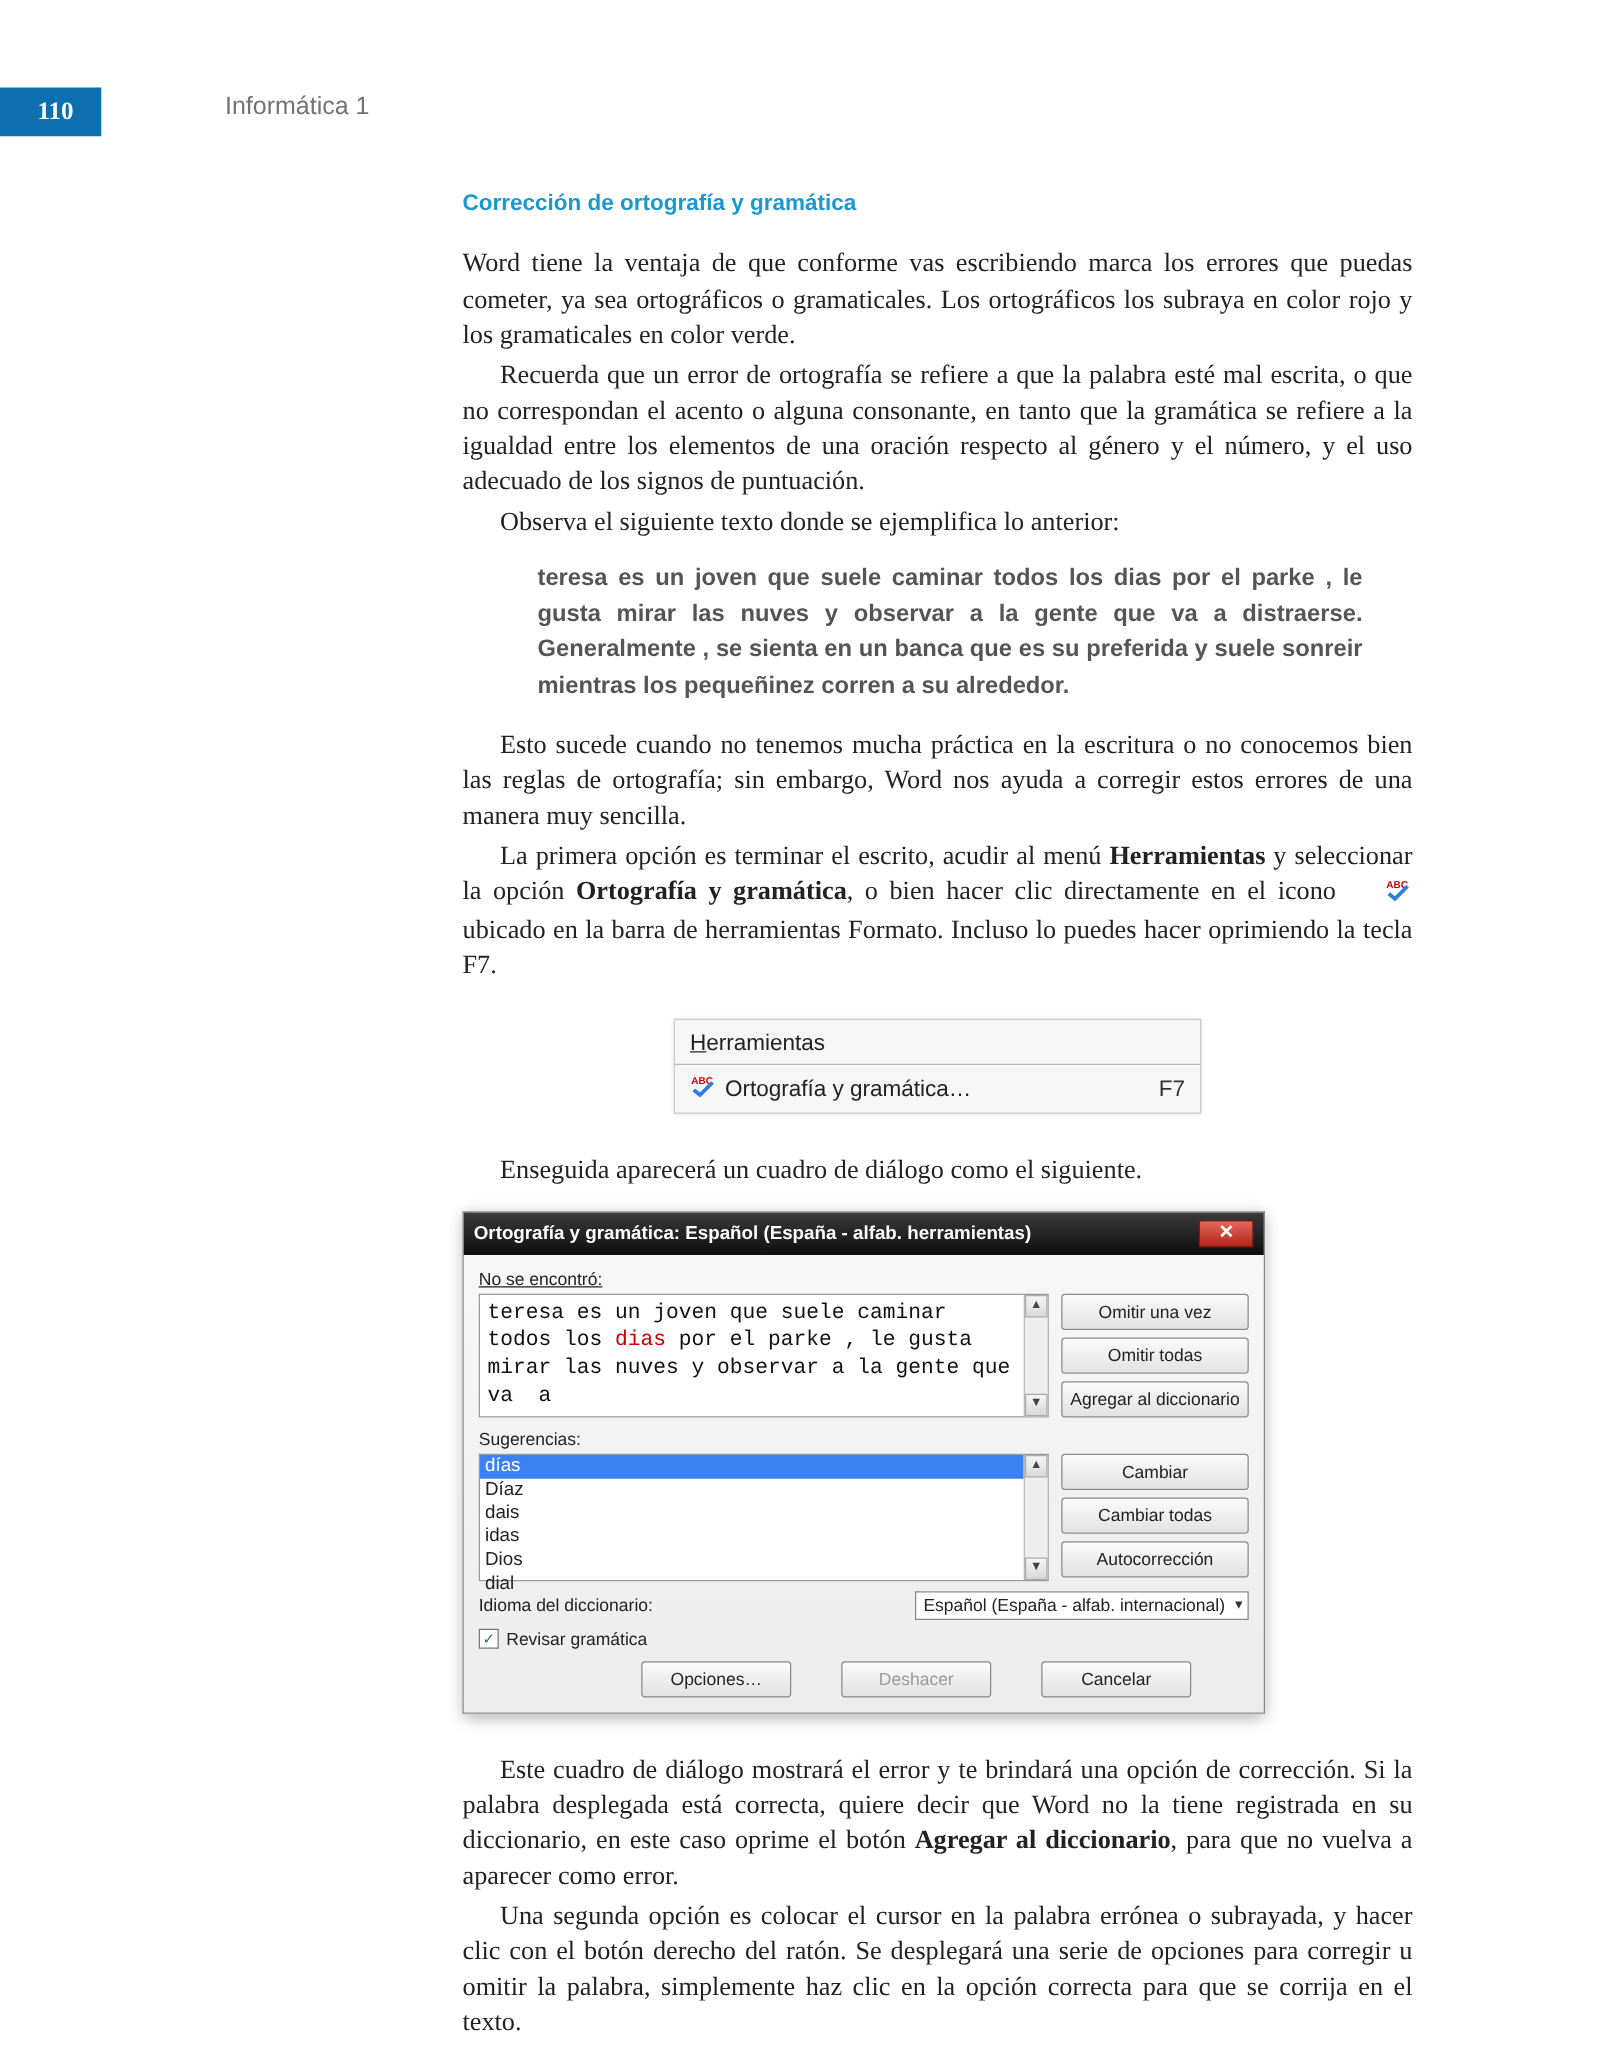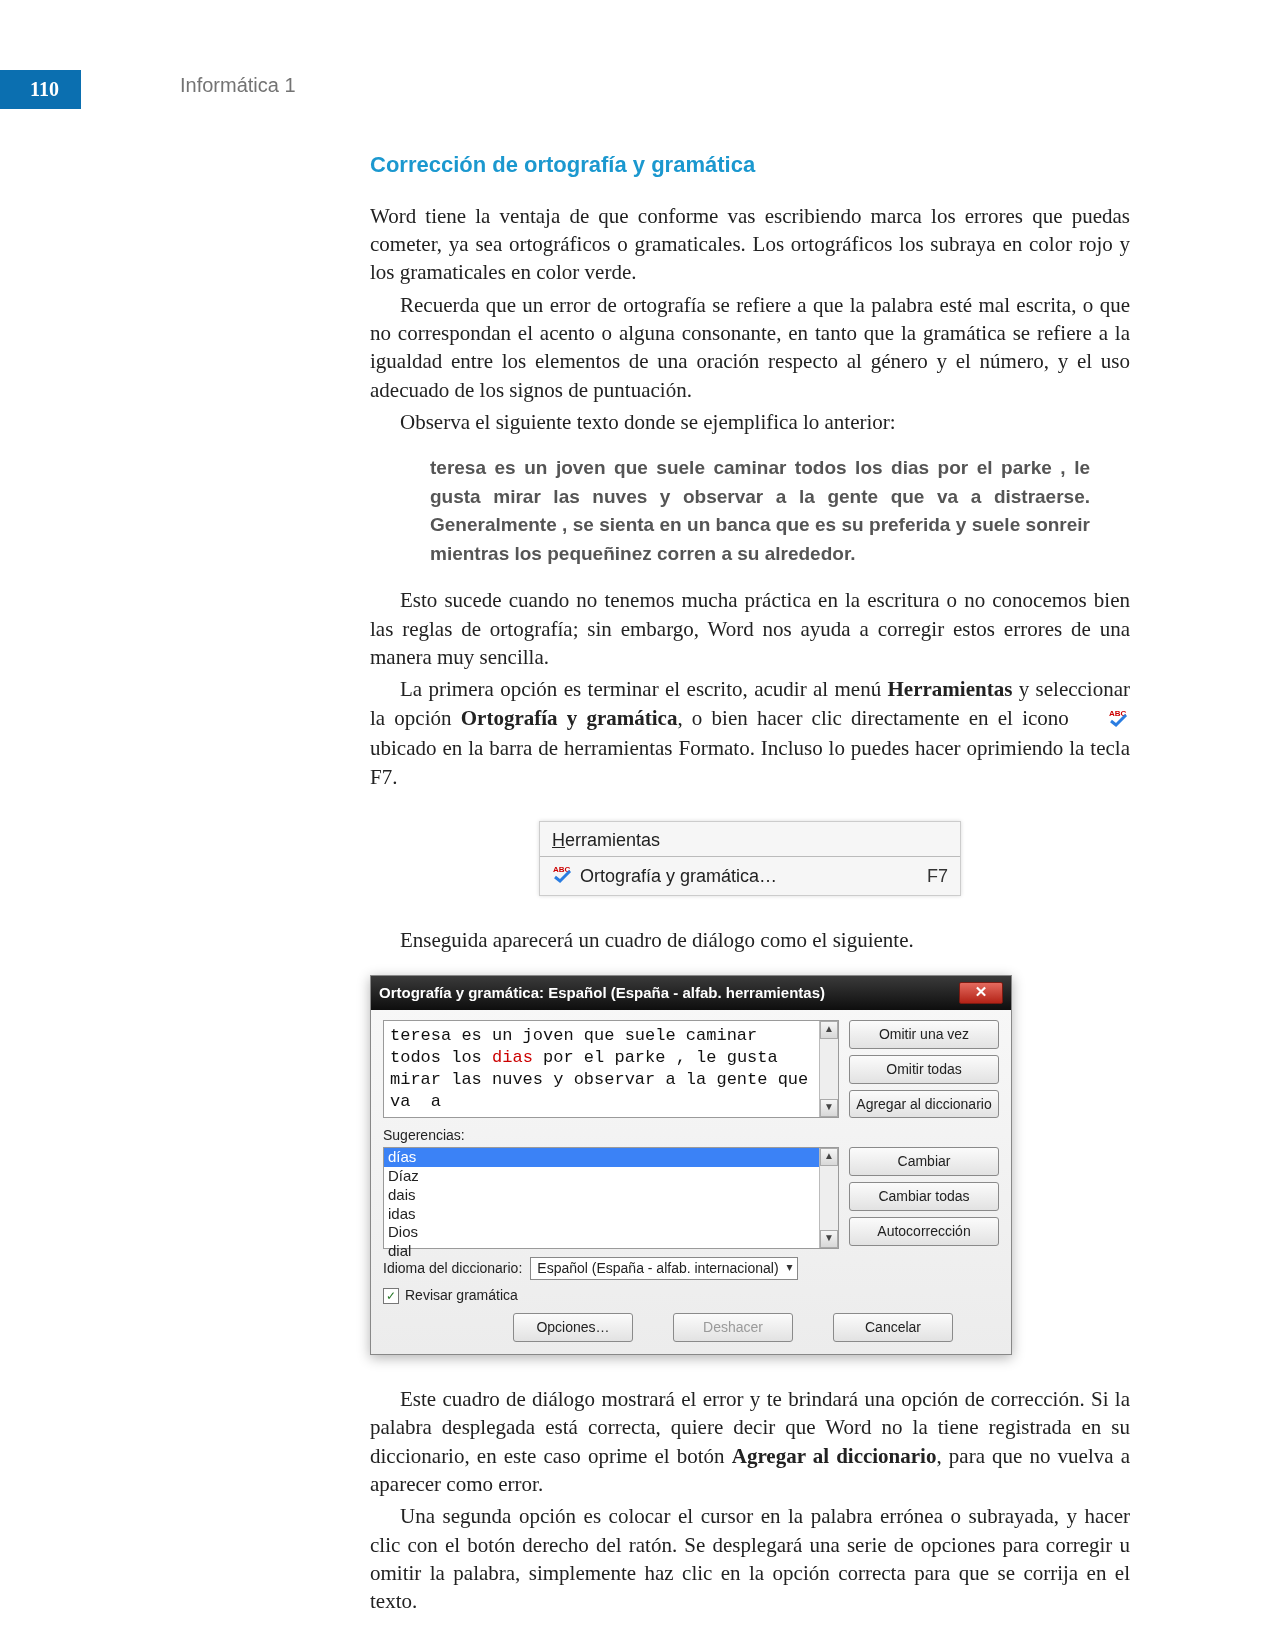--- a/index.html
+++ b/index.html
@@ -40,21 +40,21 @@
     margin-left: 370px;
     margin-right: 150px;
     margin-top: 90px;
     font-size: 21px;
     line-height: 1.35;
   }
   .section-title {
     color: #1b98cf;
     font-family: Arial, Helvetica, sans-serif;
     font-weight: bold;
-    font-size: 22px;
+    font-size: 18px;
     margin-bottom: 22px;
   }
   .para {
     margin: 0 0 4px 0;
     text-align: justify;
   }
   .indent {
     text-indent: 30px;
   }
   .example-block {
@@ -219,20 +219,21 @@
     color: #fff;
     padding: 0 4px;
   }
   .sugg-item { padding: 0 4px; }
   .lang-row {
     display: flex;
     align-items: center;
     gap: 8px;
     margin-top: 2px;
     font-size: 14px;
+    justify-content: space-between;
   }
   .lang-select {
     flex: 0 0 auto;
     border: 1px solid #888;
     background: #fff;
     padding: 1px 18px 1px 6px;
     position: relative;
     font-size: 14px;
   }
   .lang-select::after {
@@ -316,20 +317,21 @@
 
     <p class="para indent">Enseguida aparecerá un cuadro de diálogo como el siguiente.</p>
 
     <div class="dialog">
       <div class="dialog-titlebar">
         <span class="dt-text">Ortografía y gramática: Español (España - alfab. herramientas)</span>
         <span class="dialog-close">✕</span>
       </div>
       <div class="dialog-body">
 
+        <div class="dlg-label"><u>No se encontró:</u></div>
 
         <div class="dlg-row">
           <div class="dlg-textwrap">
             <div class="dlg-textarea"><span>teresa es un joven que suele caminar todos los </span><span class="err-red">dias</span><span> por el parke , le gusta mirar las nuves y observar a la gente que va  a </span></div>
             <div class="scrollbar">
               <div class="sb-btn">▲</div>
               <div class="sb-track"></div>
               <div class="sb-btn">▼</div>
             </div>
           </div>

